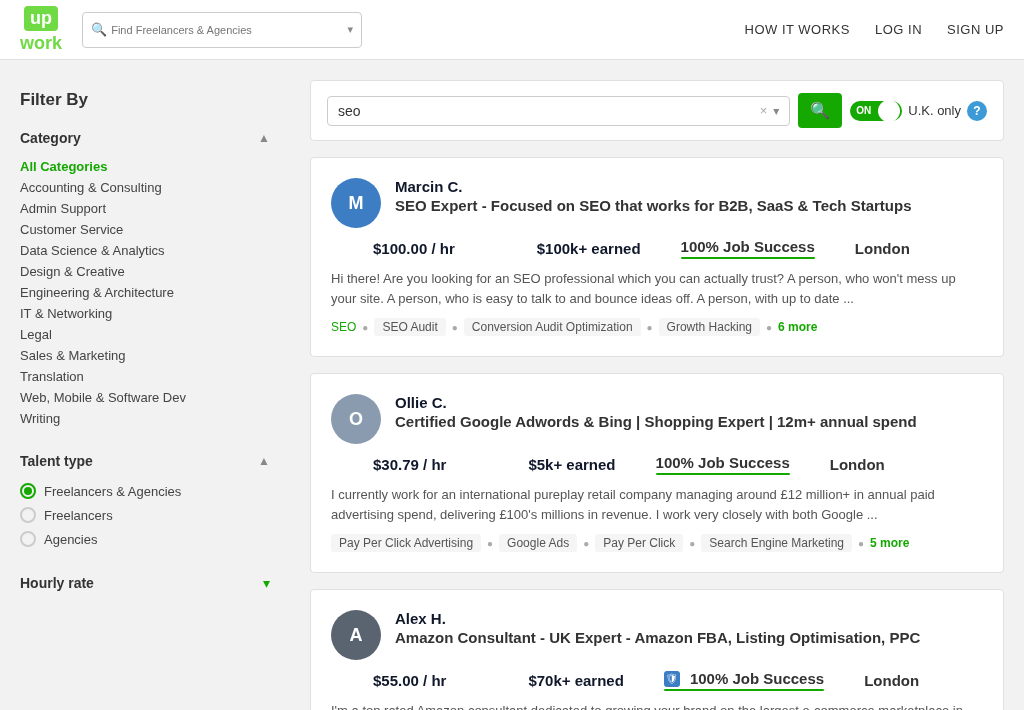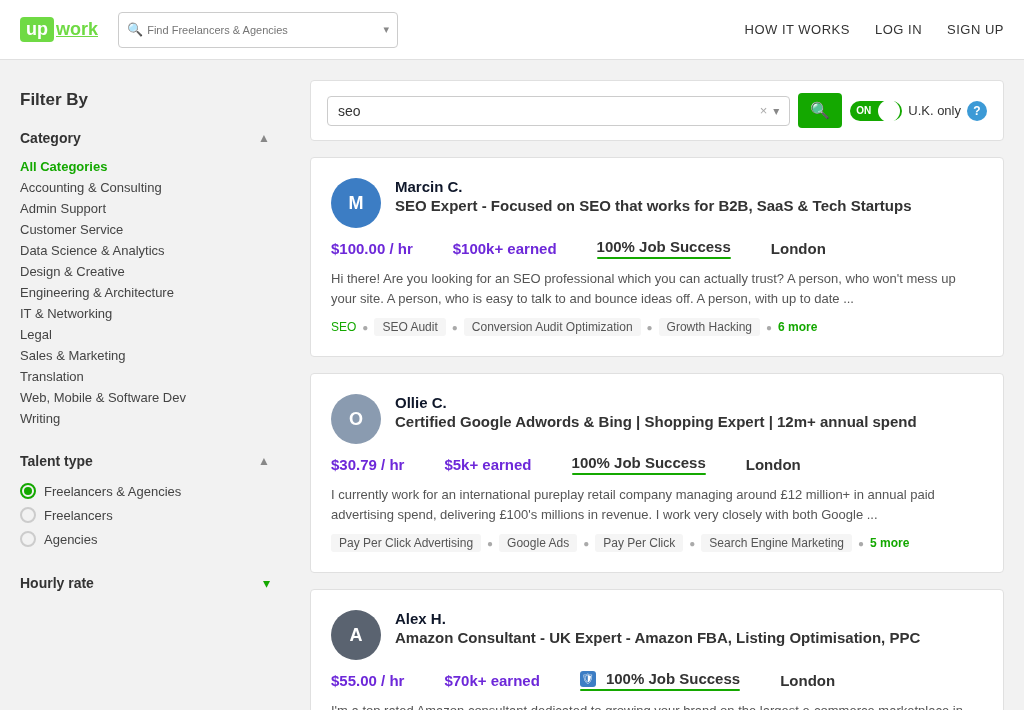--- a/index.html
+++ b/index.html
@@ -12,34 +12,34 @@
       display: flex;
       align-items: center;
       padding: 0 20px;
       height: 60px;
       gap: 20px;
     }
     .logo {
       display: flex;
       align-items: center;
       gap: 2px;
+      flex-direction: column;
     }
     .logo-up {
       background: #6fda44;
       color: #fff;
       font-weight: 900;
       font-size: 18px;
       padding: 2px 6px;
       border-radius: 4px;
     }
     .logo-work {
       color: #6fda44;
       font-weight: 900;
       font-size: 18px;
-      text-decoration: underline;
     }
     .search-bar {
       display: flex;
       align-items: center;
       border: 1px solid #ccc;
       border-radius: 4px;
       padding: 0 8px;
       height: 36px;
       flex: 0 0 280px;
       background: #fff;
@@ -342,21 +342,22 @@
       align-items: center;
     }
     .stat-item {
       display: flex;
       flex-direction: column;
       gap: 2px;
     }
     .stat-value {
       font-weight: 700;
       font-size: 15px;
-      color: #6d28d9;
+      color: #0f172a;
+      margin-left: 42px;
     }
     .job-success {
       display: flex;
       flex-direction: column;
       align-items: center;
       gap: 2px;
     }
     .job-success-pct {
       font-weight: 700;
       font-size: 15px;

